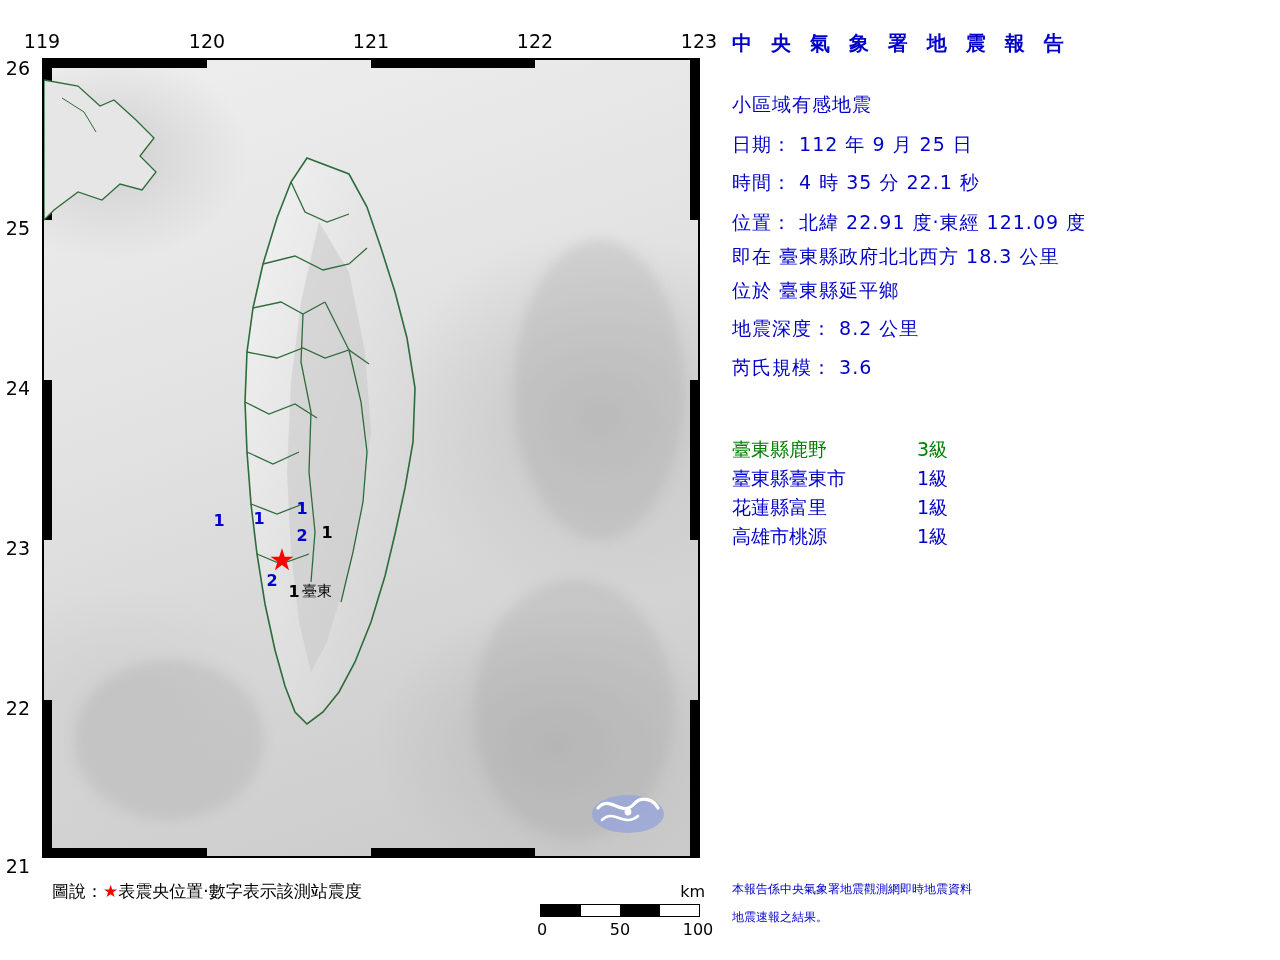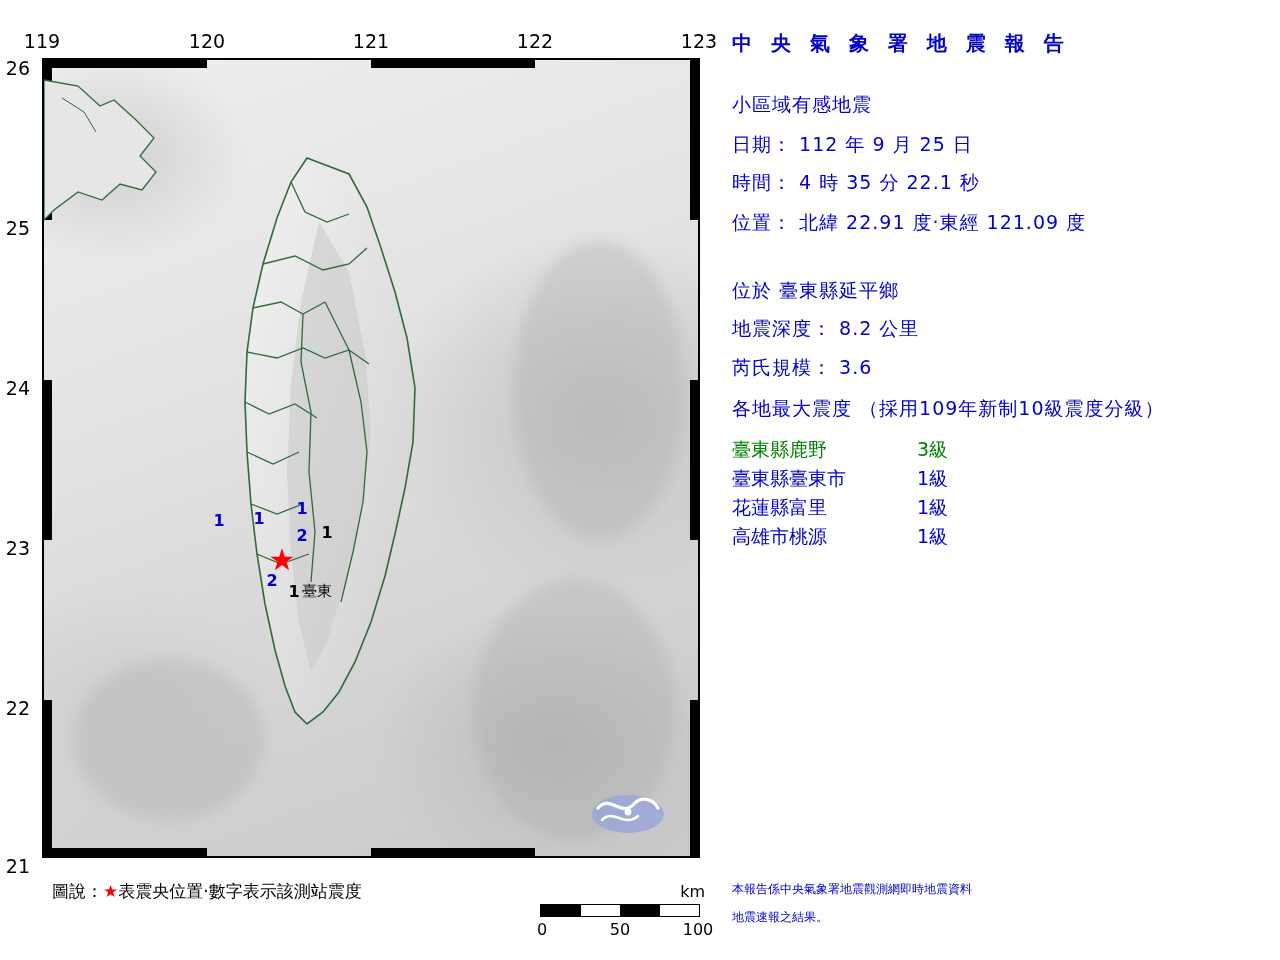--- a/index.html
+++ b/index.html
@@ -343,24 +343,24 @@
     </div>
   </div>
 
   <div id="report">
     <div id="report-title">中 央 氣 象 署 地 震 報 告</div>
 
     <div class="rline" style="top:92px;">小區域有感地震</div>
     <div class="rline" style="top:132px;">日期： 112 年 9 月 25 日</div>
     <div class="rline" style="top:170px;">時間： 4 時 35 分 22.1 秒</div>
     <div class="rline" style="top:210px;">位置： 北緯 22.91 度‧東經 121.09 度</div>
+    <div class="rline" style="top:244px;">即在 臺東縣政府北北西方 18.3 公里</div>
     <div class="rline" style="top:278px;">位於 臺東縣延平鄉</div>
     <div class="rline" style="top:316px;text-align:center;">地震深度： 8.2 公里</div>
     <div class="rline" style="top:355px;">芮氏規模： 3.6</div>
-    <div class="rline" style="top:396px;">各地最大震度 （採用109年新制10級震度分級）</div>
 
     <div class="intensity-row green" style="left:4px; top:437px; width:330px;">
       <span class="place">臺東縣鹿野</span>
       <span class="lvl">3級</span>
     </div>
     <div class="intensity-row" style="left:4px; top:466px; width:330px;">
       <span class="place">臺東縣臺東市</span>
       <span class="lvl">1級</span>
     </div>
     <div class="intensity-row" style="left:4px; top:495px; width:330px;">

